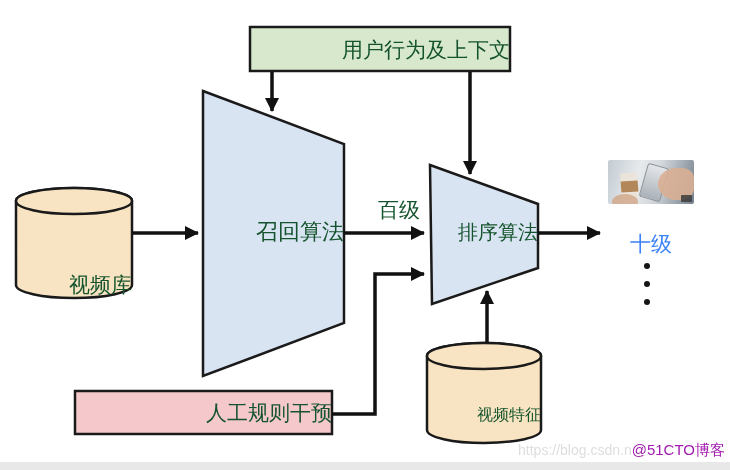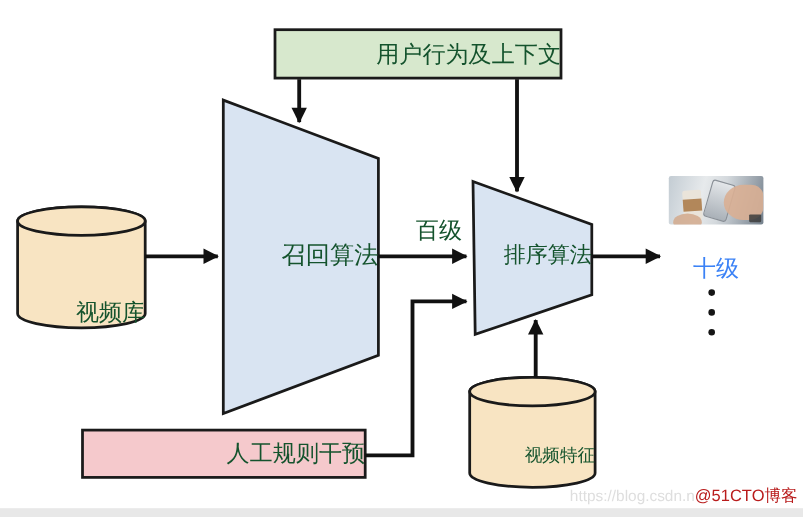--- a/index.html
+++ b/index.html
@@ -64,21 +64,21 @@
     position: absolute; left: 626px; top: 230px; width: 50px;
     font-size: 21px; color: #3b82f6; text-align: center; z-index: 5;
   }
   .dots { position: absolute; left: 644px; top: 263px; display: flex;
           flex-direction: column; gap: 12px; align-items: center; }
   .dot { width: 6px; height: 6px; border-radius: 50%; background: #151515; }
   .watermark {
     position: absolute; right: 5px; top: 441px;
     font-size: 14px; color: #dedede; white-space: nowrap; z-index: 6;
   }
-  .watermark .wm-badge { font-size: 15px; color: #b91c1c; }
+  .watermark .wm-badge { font-size: 15px; color: #a21caf; }
   .bottom-strip { position: absolute; left: 0; top: 462px; width: 730px; height: 8px;
                   background: #e8e8e8; }
 </style>
 </head>
 <body>
 
 <div class="canvas">
 
   <svg class="layer" width="730" height="470" viewBox="0 0 730 470">
     <defs>

